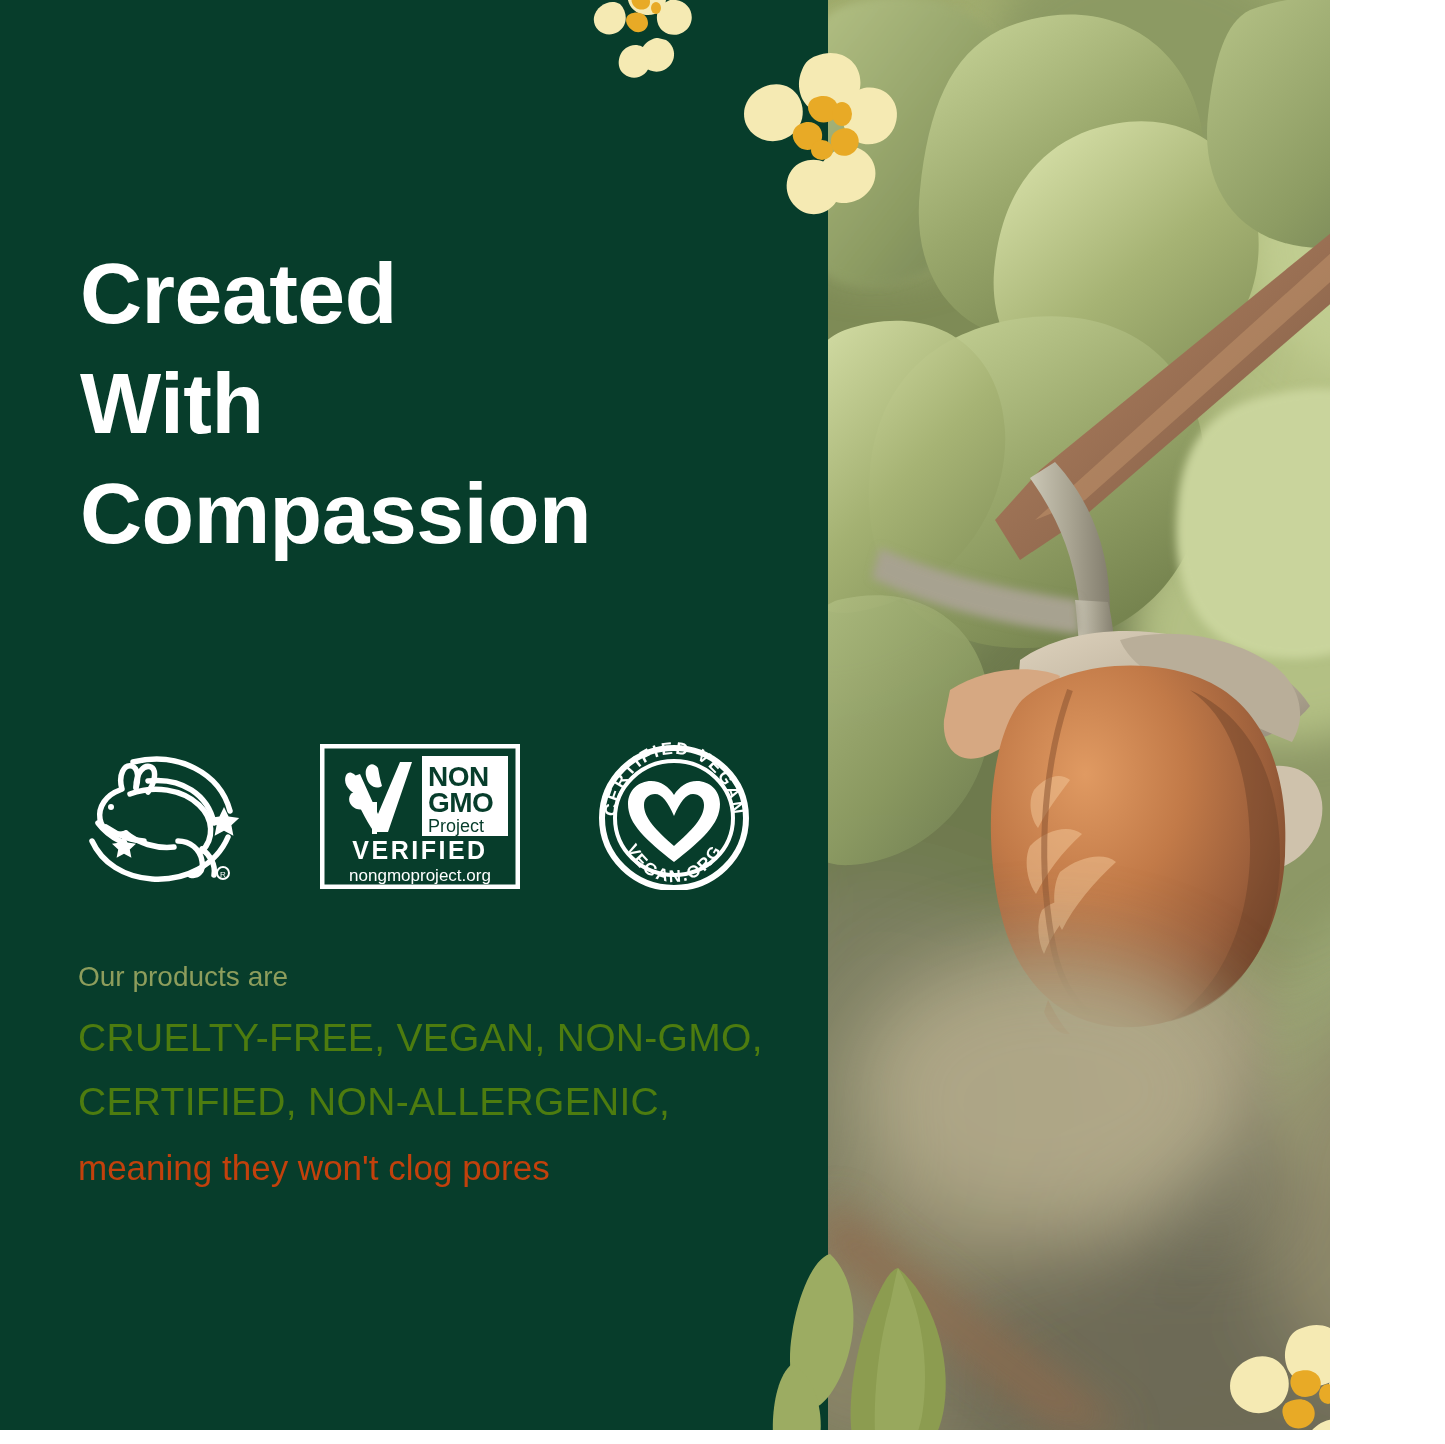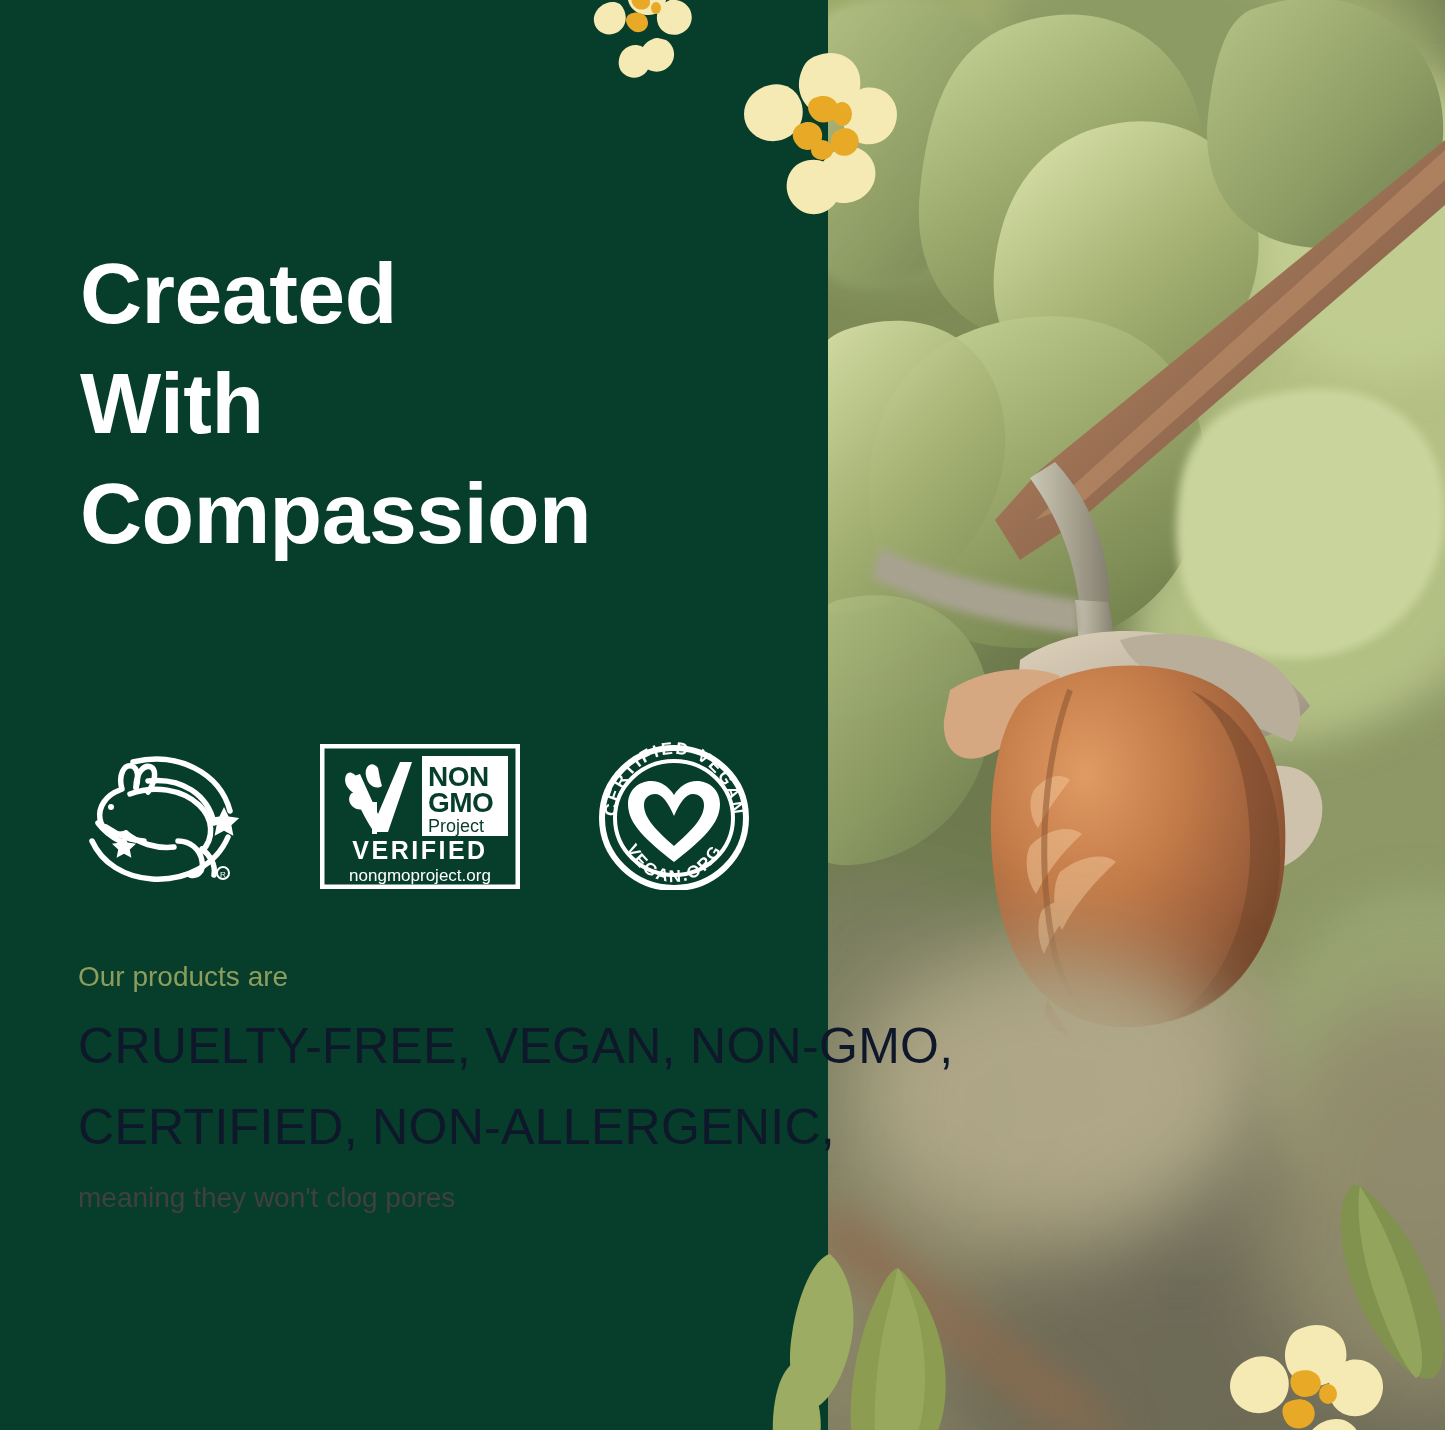--- a/index.html
+++ b/index.html
@@ -6,21 +6,21 @@
     margin: 0;
     padding: 0;
     background: #ffffff;
   }
   body {
     font-family: "Liberation Sans", sans-serif;
   }
 
   .canvas {
     position: relative;
-    width: 1445px;
+    width: 1330px;
     height: 1444px;
     overflow: hidden;
     background: #ffffff;
   }
 
   
   .photo {
     position: absolute;
     left: 0; top: 0;
     width: 1445px;
@@ -75,31 +75,31 @@
     width: 700px;
   }
   .copy .lead {
     color: #8d9d5c;
     font-size: 28px;
     line-height: 1.55;
     font-weight: 400;
     margin: 0 0 8px 0;
   }
   .copy .claims {
-    color: #0f172a;
-    font-size: 50px;
+    color: #4d7c0f;
+    font-size: 39px;
     line-height: 1.62;
     font-weight: 400;
     letter-spacing: 0.3px;
     margin: 0 0 6px 0;
   }
   .copy .claims div { white-space: nowrap; }
   .copy .tail {
-    color: #404040;
-    font-size: 28px;
+    color: #c2410c;
+    font-size: 35px;
     line-height: 1.45;
     font-weight: 400;
     margin: 10px 0 0 0;
   }
   .copy .tail div { white-space: nowrap; }
 
   
   .deco { position: absolute; z-index: 30; pointer-events: none; }
   .deco svg { display: block; overflow: visible; }
 

